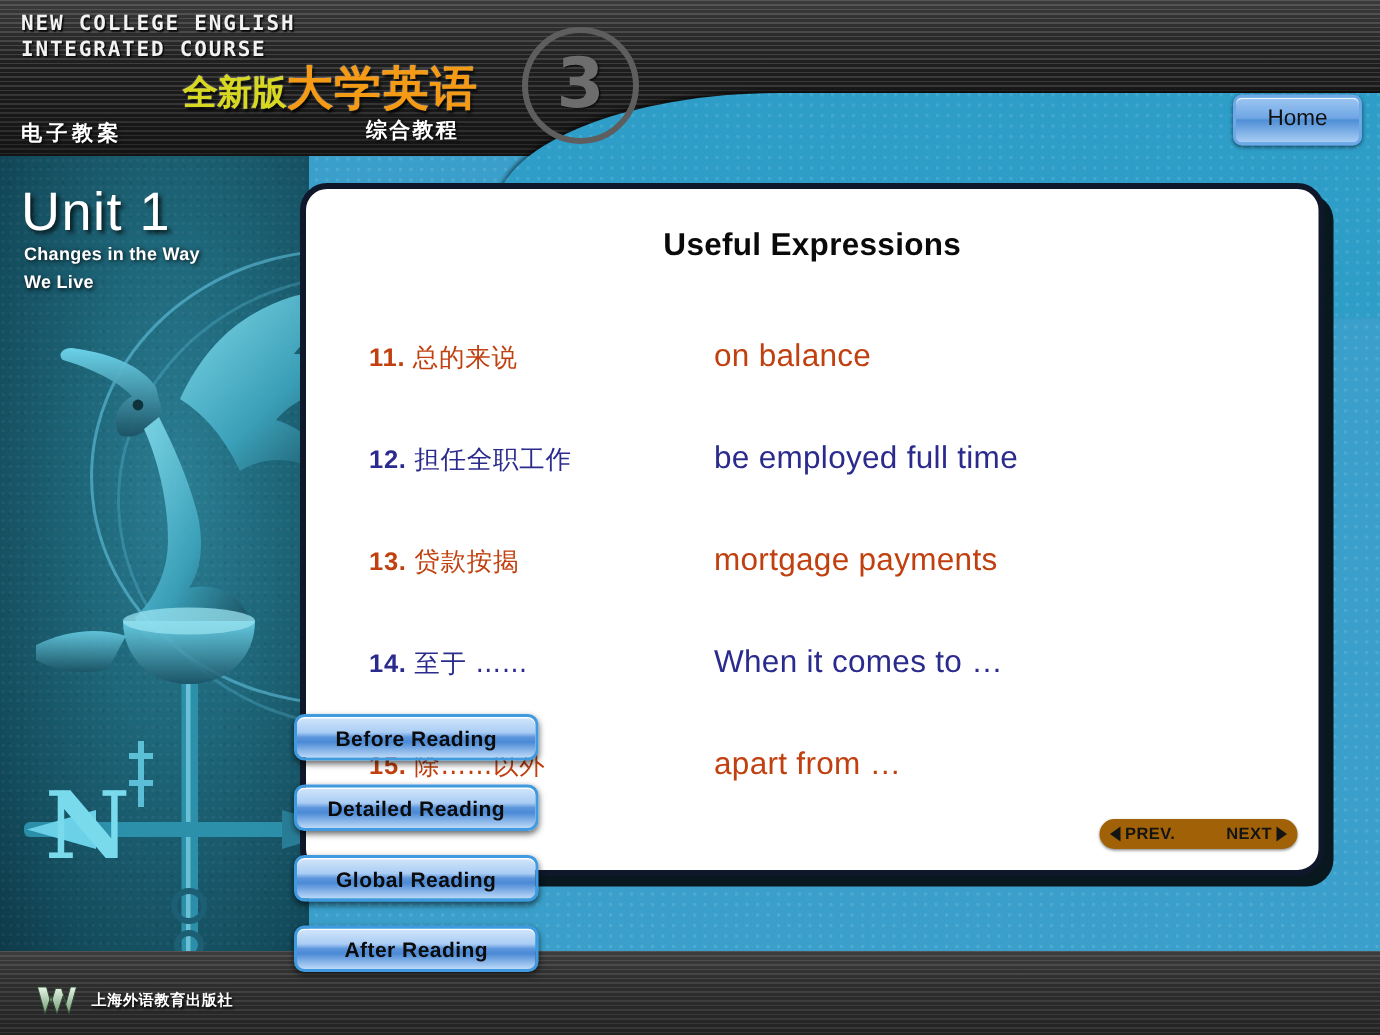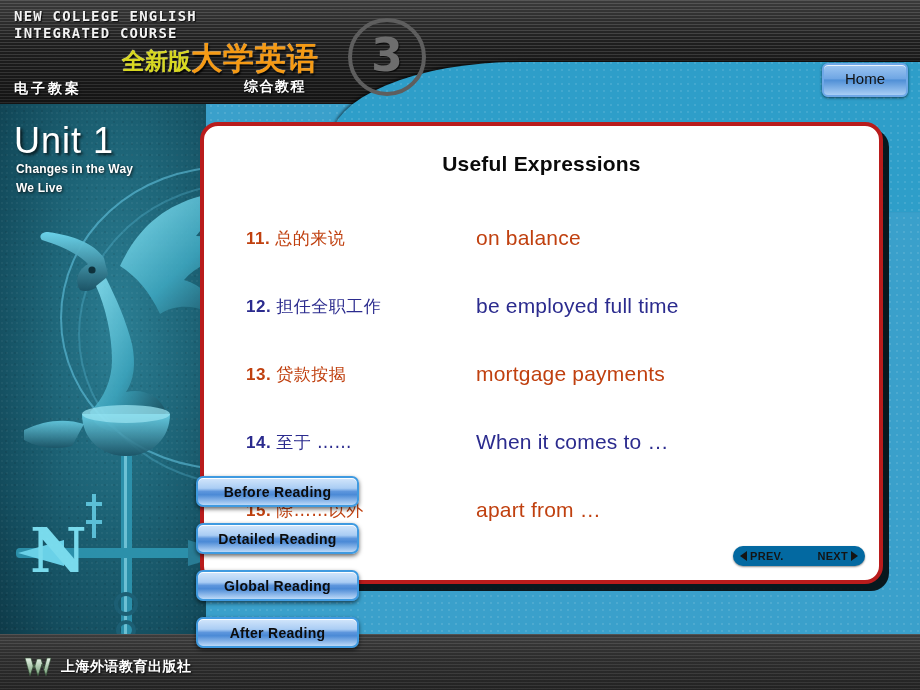--- a/index.html
+++ b/index.html
@@ -202,21 +202,21 @@
     z-index: 5;
     opacity: 0.95;
   }
 
   
   .card {
     position: absolute;
     left: 200px; top: 122px;
     width: 683px; height: 462px;
     background: #ffffff;
-    border: 4px solid #b91c1c;
+    border: 4px solid #0f172a;
     border-radius: 18px;
     box-shadow: 6px 7px 0 rgba(0,0,0,0.85);
     box-sizing: border-box;
     z-index: 8;
   }
 
   .card-title {
     position: absolute; left: 0; right: 0; top: 26px;
     text-align: center;
     color: #0a0a0a;
@@ -257,21 +257,21 @@
     white-space: nowrap;
   }
   .c-orange { color: #c0400f; }
   .c-blue   { color: #2b2b8e; }
 
   
   .pager {
     position: absolute;
     right: 14px; bottom: 14px;
     width: 132px; height: 20px;
-    background: #0369a1;
+    background: #a16207;
     border-radius: 10px;
     box-shadow: 0 1px 2px rgba(0,0,0,0.45);
     display: flex;
     align-items: center;
     justify-content: space-between;
     padding: 0 7px;
     box-sizing: border-box;
     z-index: 10;
   }
   .pager-side {
@@ -319,21 +319,21 @@
     gap: 9px;
     z-index: 10;
   }
   .pub-logo {
     width: 28px; height: 22px;
   }
   .pub-name {
     color: #ffffff;
     font-family: "DejaVu Sans", sans-serif;
     font-weight: bold;
-    font-size: 14px;
+    font-size: 10px;
     letter-spacing: 0.5px;
     text-shadow: 1px 1px 2px rgba(0,0,0,0.9);
   }
 
   
   .navbar {
     position: absolute;
     left: 196px; bottom: 42px;
     width: 700px;
     display: flex;

